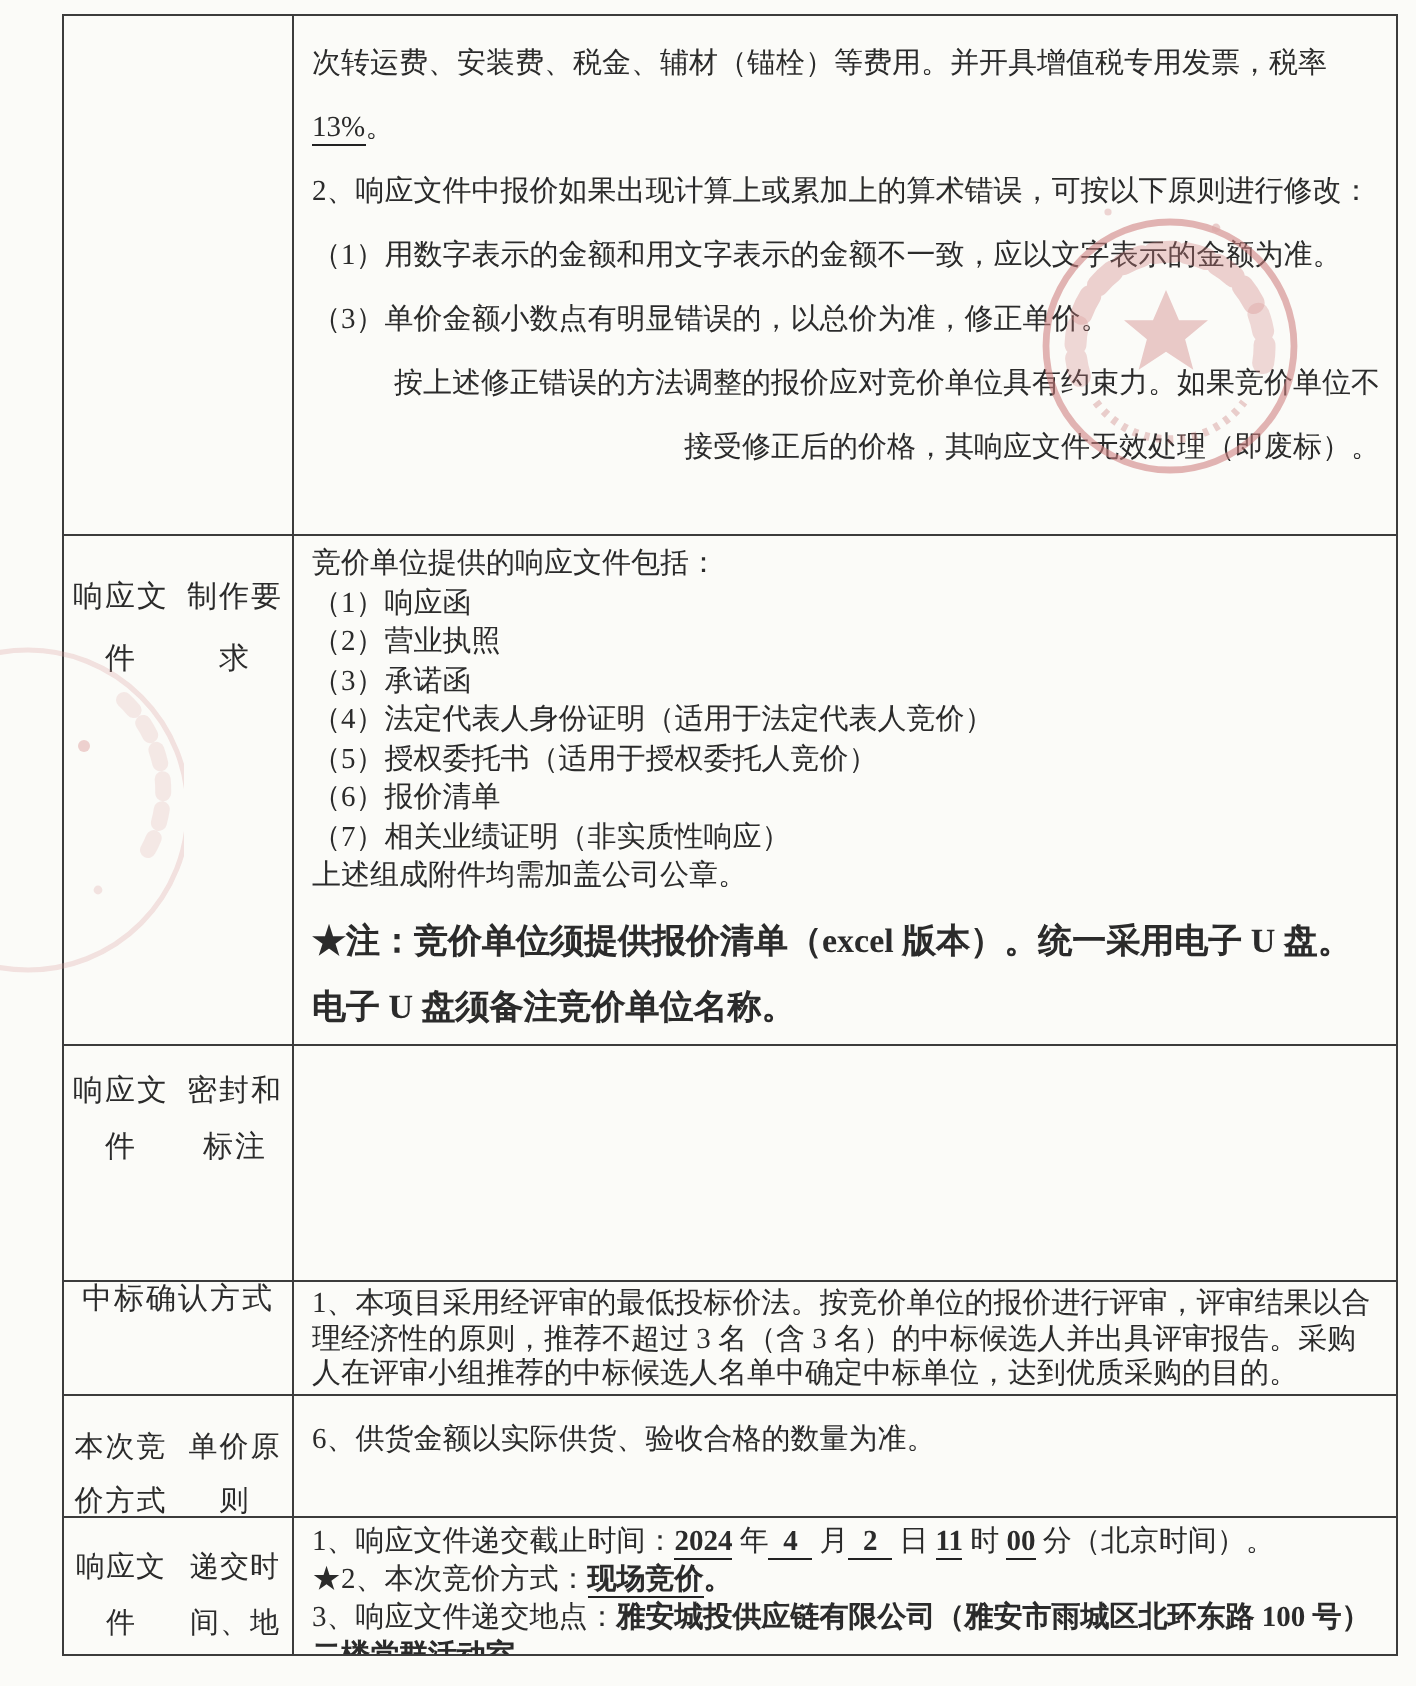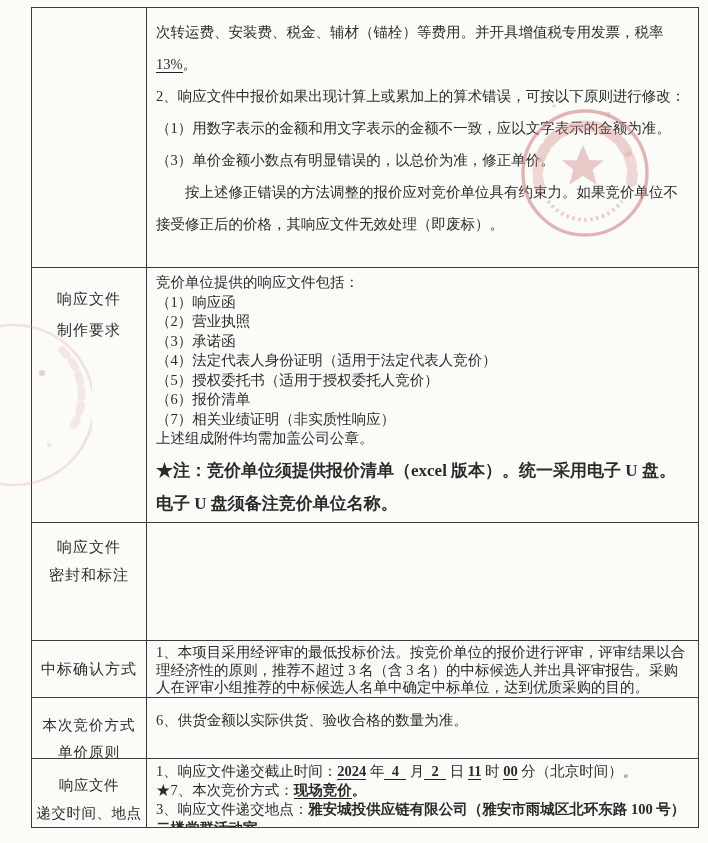--- a/index.html
+++ b/index.html
@@ -36,42 +36,43 @@
   .r4 { height: 61px; }
   .label-cell {
     width: 115px;
     min-width: 115px;
     border-right: 1.3px solid #3c3c3c;
     box-sizing: border-box;
     text-align: center;
     font-size: 15px;
     letter-spacing: 1px;
     display: flex;
-    flex-direction: column;
-    align-items: flex-end;
+    flex-direction: row;
+    align-items: flex-start;
+    font-family: Liberation Mono, monospace;
   }
   .lbl-line { width: 100%; }
   .r0 .label-cell { justify-content: flex-start; }
   .r1 .label-cell { padding-top: 16px; line-height: 31px; }
   .r2 .label-cell { padding-top: 10px; line-height: 28px; }
   .r3 .label-cell { justify-content: center; line-height: 20px; }
   .r4 .label-cell { padding-top: 14px; line-height: 27px; font-size: 14.5px; }
   .r5 .label-cell { padding-top: 12px; line-height: 28px; font-size: 14.5px; letter-spacing: 0.5px; }
   .content-cell {
     flex: 1;
     padding: 0 8px 0 9px;
     box-sizing: border-box;
     overflow: hidden;
     font-size: 14.5px;
   }
   .content-cell p { margin: 0; }
   .seg { white-space: pre-wrap; }
   .b { font-weight: bold; }
   .u { border-bottom: 1.2px solid #222; }
-  .indent { text-indent: 2em; }
+  .indent { text-indent: 2em; text-align: right; }
   
   .r0 .content-cell { padding-top: 8px; }
   .r0 .content-cell p { line-height: 32px; }
   .r1 .content-cell { padding-top: 5px; }
   .r1 .content-cell p { line-height: 19.5px; }
   .r1 .content-cell p.note { font-size: 17px; font-weight: bold; line-height: 33px; margin-top: 5px; }
   .r2 .content-cell { padding-top: 4px; }
   .r2 .content-cell p { line-height: 27px; margin-bottom: 3px; }
   .r3 .content-cell { padding-top: 3px; }
   .r3 .content-cell p { line-height: 17.5px; }
@@ -139,21 +140,21 @@
         <p><span class="seg">6、供货金额以实际供货、验收合格的数量为准。</span></p>
       </div>
     </div>
     <div class="row r5">
       <div class="label-cell">
         <div class="lbl-line">响应文件</div>
         <div class="lbl-line">递交时间、地点</div>
       </div>
       <div class="content-cell">
         <p><span class="seg">1、响应文件递交截止时间：</span><span class="seg b u">2024</span><span class="seg"> 年</span><span class="seg b u">  4  </span><span class="seg"> 月</span><span class="seg b u">  2  </span><span class="seg"> 日 </span><span class="seg b u">11</span><span class="seg"> 时 </span><span class="seg b u">00</span><span class="seg"> 分（北京时间）。</span></p>
-        <p><span class="seg">★7、本次竞价方式：</span><span class="seg b u">现场竞价</span><span class="seg b">。</span></p>
+        <p><span class="seg">★2、本次竞价方式：</span><span class="seg b u">现场竞价</span><span class="seg b">。</span></p>
         <p><span class="seg">3、响应文件递交地点：</span><span class="seg b">雅安城投供应链有限公司（雅安市雨城区北环东路 100 号）二楼党群活动室。</span></p>
       </div>
     </div>
   </div>
 
 <svg id="stamp-main" class="stamp" width="190" height="190" viewBox="0 0 190 190">
   <g opacity="0.72">
     <circle cx="97" cy="89" r="62" fill="none" stroke="#d07f7f" stroke-width="3.4" opacity="0.8"></circle>
 
     <path d="M 52.8 72.9 A 47 47 0 0 1 141.2 72.9" fill="none" stroke="#cf8080" stroke-width="11" stroke-dasharray="10 6.5" stroke-linecap="round" opacity="0.48"></path>

